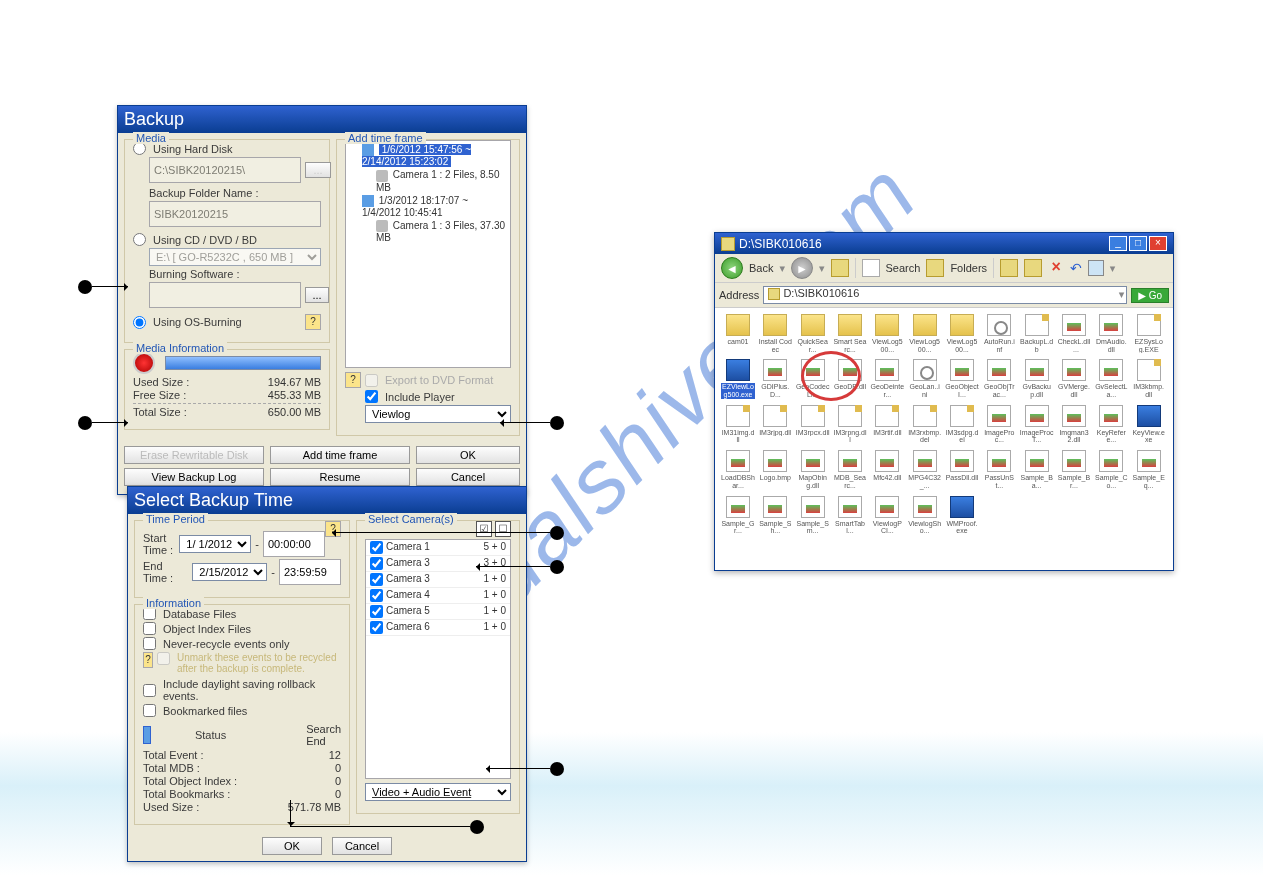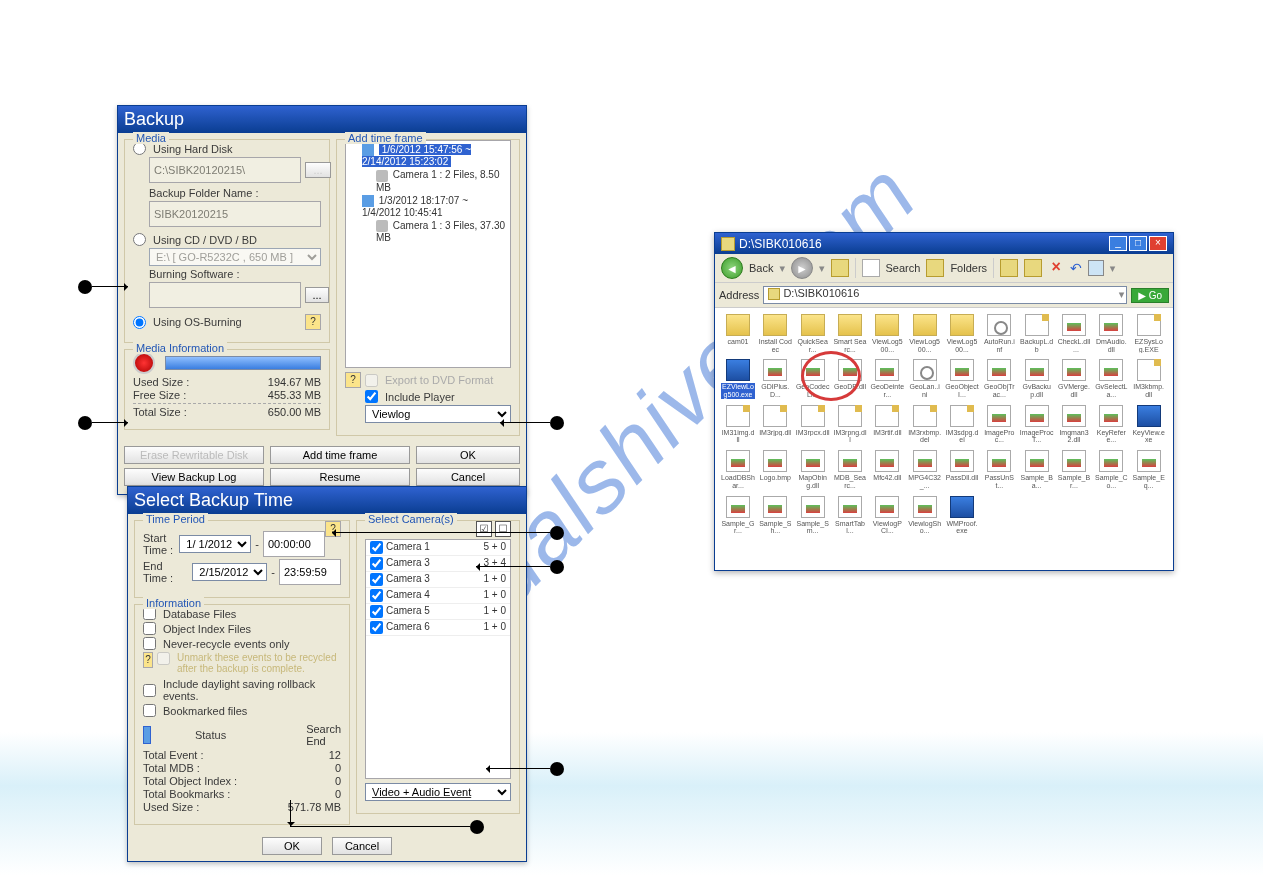--- a/index.html
+++ b/index.html
@@ -552,21 +552,21 @@
         </div>
         <div class="camera-list" id="camera-list">
             <div class="crow">
               <input type="checkbox" checked="" class="check" style=""> 
               <span class="cname">Camera 1</span>
               <span class="cval">5 + 0</span>
             </div>
             <div class="crow">
               <input type="checkbox" checked="" class="check" style=""> 
               <span class="cname">Camera 3</span>
-              <span class="cval">3 + 4</span>
+              <span class="cval">3 + 0</span>
             </div>
             <div class="crow">
               <input type="checkbox" checked="" class="check" style=""> 
               <span class="cname">Camera 3</span>
               <span class="cval">1 + 0</span>
             </div>
             <div class="crow">
               <input type="checkbox" checked="" class="check" style=""> 
               <span class="cname">Camera 4</span>
               <span class="cval">1 + 0</span>

